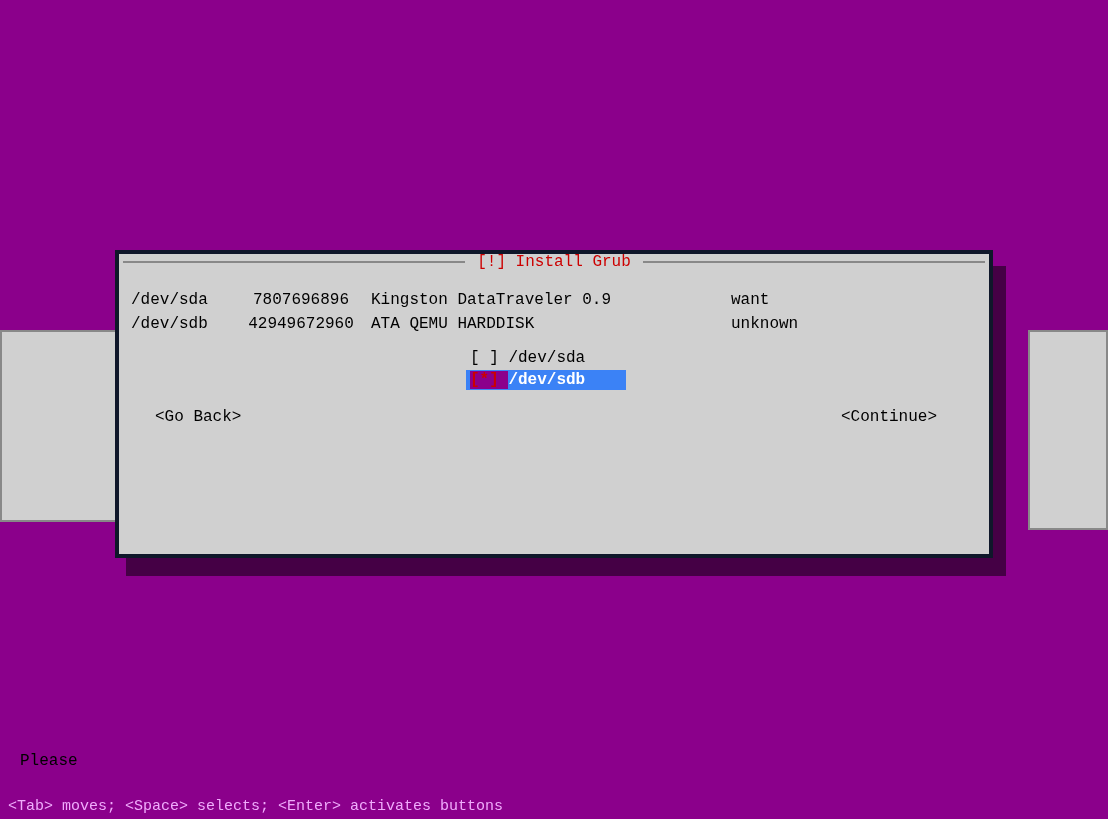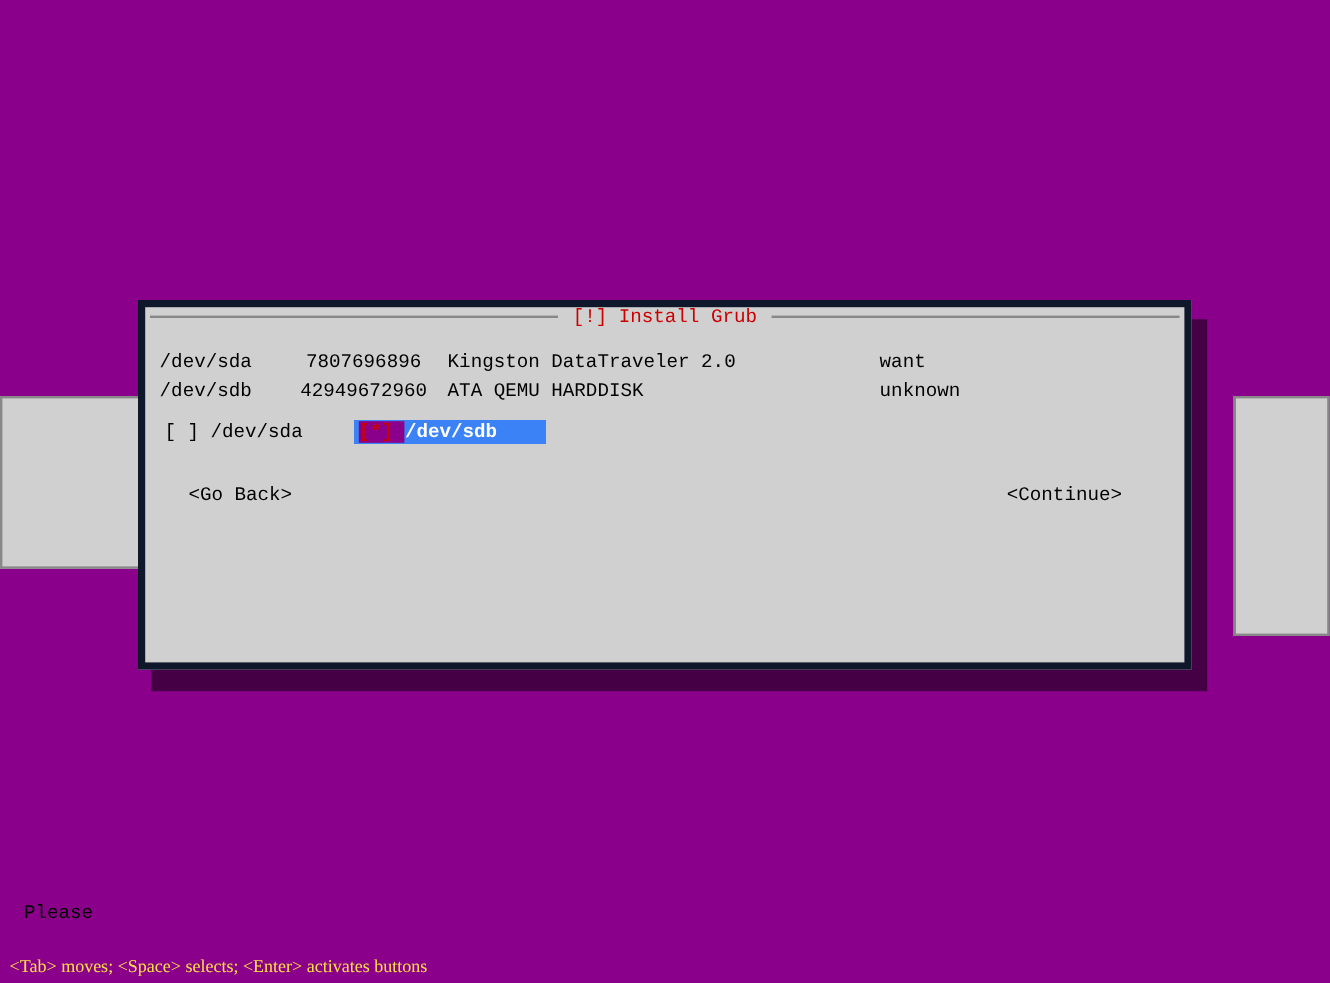--- a/index.html
+++ b/index.html
@@ -24,21 +24,21 @@
       height: 100%;
       position: relative;
     }
 
     
     .bg-dialog {
       position: absolute;
       top: 330px;
       left: 0px;
       width: 120px;
-      height: 144px;
+      height: 192px;
       background-color: #d0d0d0;
       border: 2px solid #888;
     }
 
     .bg-dialog-right {
       position: absolute;
       top: 330px;
       right: 0px;
       width: 80px;
       height: 200px;
@@ -86,21 +86,21 @@
     }
 
     
     .main-dialog {
       position: absolute;
       top: 250px;
       left: 115px;
       width: 878px;
       height: 308px;
       background-color: #d0d0d0;
-      border: 6px solid #0f172a;
+      border: 4px solid #0f172a;
     }
 
     
     .title-bar {
       position: absolute;
       top: -1px;
       left: 0;
       width: 100%;
       display: flex;
       align-items: center;
@@ -162,24 +162,24 @@
     .select-prompt {
       font-family: 'Courier New', Courier, monospace;
       font-size: 16px;
       color: #000;
       margin-bottom: 18px;
     }
 
     
     .checkbox-list {
       display: flex;
-      flex-direction: row;
+      flex-direction: column;
       align-items: center;
       gap: 2px;
-      margin-bottom: 32px;
+      margin-bottom: 16px;
     }
 
     .checkbox-item {
       font-family: 'Courier New', Courier, monospace;
       font-size: 16px;
       width: 160px;
       padding: 1px 4px;
     }
 
     .checkbox-item.unchecked {
@@ -220,22 +220,22 @@
       padding: 2px 4px;
     }
 
     
     .status-bar {
       position: absolute;
       bottom: 0;
       left: 0;
       width: 100%;
       background-color: #8B008B;
-      color: #fde047;
-      font-family: Liberation Serif, serif;
+      color: #f0abfc;
+      font-family: Liberation Mono, monospace;
       font-size: 15px;
       padding: 4px 8px;
     }
   </style>
 </head>
 <body>
 
 <div class="screen">
 
   <div class="bg-dialog">
@@ -256,21 +256,21 @@
       <span class="title-text">[!] Install Grub</span>
       <div class="title-bar-line"></div>
     </div>
 
     <div class="dialog-content">
 
       <div class="disk-table">
         <div class="disk-row">
           <span class="col-dev">/dev/sda</span>
           <span class="col-size">7807696896</span>
-          <span class="col-name">Kingston DataTraveler 2.0</span>
+          <span class="col-name">Kingston DataTraveler 0.9</span>
           <span class="col-type">want</span>
         </div>
         <div class="disk-row">
           <span class="col-dev">/dev/sdb</span>
           <span class="col-size">42949672960</span>
           <span class="col-name">ATA QEMU HARDDISK</span>
           <span class="col-type">unknown</span>
         </div>
       </div>
 

